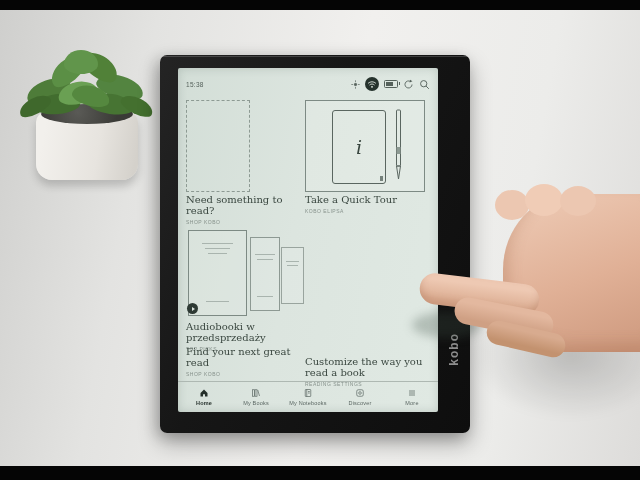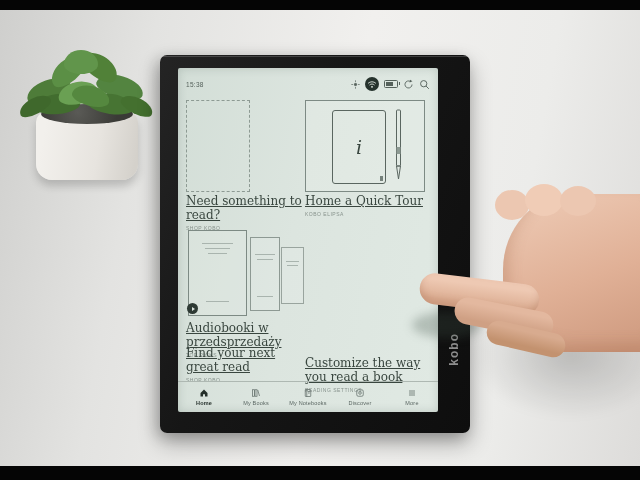--- a/index.html
+++ b/index.html
@@ -45,21 +45,21 @@
   .status{position:absolute;left:8px;right:8px;top:8px;height:16px;display:flex;
           justify-content:space-between;align-items:center;}
   .time{font-size:6.5px;color:#55615b;letter-spacing:0.3px;}
   .sicons{display:flex;align-items:center;gap:5px;}
   .battery{width:12px;height:6px;border:1px solid #55615b;border-radius:1.5px;position:relative;}
   .battery::before{content:"";position:absolute;left:1px;top:1px;bottom:1px;width:7px;background:#55615b;}
   .battery::after{content:"";position:absolute;right:-3px;top:1px;width:1.5px;height:2.5px;background:#55615b;}
   .wifi-badge{width:14px;height:14px;border-radius:50%;background:#26332d;display:flex;
               align-items:center;justify-content:center;}
   
-  .card-title{font-family:"DejaVu Serif","Liberation Serif",serif;font-size:12px;color:#39463f;text-decoration:underline;}
+  .card-title{font-family:"DejaVu Serif","Liberation Serif",serif;font-size:10px;color:#39463f;}
   .card-sub{font-size:5px;color:#87928c;letter-spacing:0.5px;margin-top:2.5px;text-transform:uppercase;}
   .caption{position:absolute;width:118px;}
   .cap1{left:8px;top:126px;}
   .cap2{left:127px;top:126px;}
   .cap3{left:8px;top:253px;}
   .cap4{left:8px;top:278px;}
   .cap5{left:127px;top:288px;}
   .dashed-card{position:absolute;left:8px;top:32px;width:62px;height:90px;
                border:1px dashed #8d9a93;}
   .tour-card{position:absolute;left:127px;top:32px;width:118px;height:90px;
@@ -197,21 +197,21 @@
           <svg width="9" height="74" viewBox="0 0 9 74">
               <g stroke="#5a6660" stroke-width="1" fill="none">
             <rect x="2.5" y="1" width="4" height="56" rx="1"></rect>
             <polygon points="2.5,57 6.5,57 4.5,70"></polygon>
             <rect x="2.5" y="38" width="4" height="7" fill="#8d9a93" stroke="none"></rect>
           </g>
             </svg>
         </div>
       </div>
       <div class="caption cap2">
-        <div class="card-title">Home a Quick Tour</div>
+        <div class="card-title">Take a Quick Tour</div>
         <div class="card-sub">KOBO ELIPSA</div>
       </div>
 
       <div class="covers">
         <div class="cover c1">
           <div class="tline" style="left:22%;top:12px;width:56%;"></div>
           <div class="tline" style="left:28%;top:17px;width:44%;"></div>
           <div class="tline" style="left:33%;top:22px;width:34%;"></div>
           <div class="tline" style="left:30%;top:70px;width:40%;"></div>
         </div>

